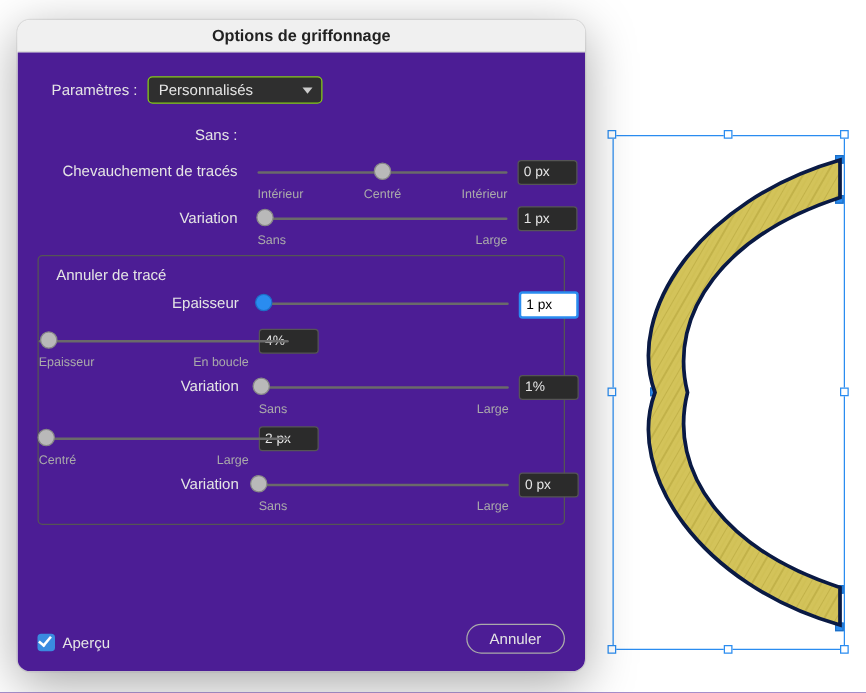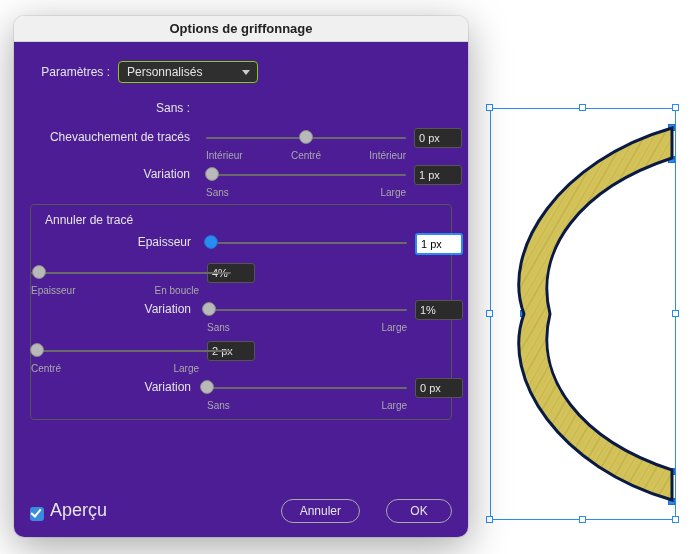--- a/index.html
+++ b/index.html
@@ -82,21 +82,21 @@
 
   
   .btnrow { position: absolute; bottom: 14px; right: 16px; display: flex; gap: 26px; }
   .btn {
     min-width: 66px; padding: 4px 18px; border-radius: 14px;
     background: transparent; color: #e5e5e5; border: 1px solid #aaa;
     font-size: 12px; text-align: center; cursor: default;
   }
 
   
-  .checkwrap { position: absolute; left: 16px; bottom: 16px; display: flex; align-items: flex-end; gap: 6px; font-size: 18px; color: #e5e5e5; }
+  .checkwrap { position: absolute; left: 16px; bottom: 16px; display: flex; align-items: flex-end; gap: 6px; font-size: 12px; color: #e5e5e5; }
   .checkbox {
     width: 14px; height: 14px; border-radius: 3px; background: #3a8be0; position: relative;
   }
   .checkbox::after {
     content: ""; position: absolute; left: 3px; top: 0px; width: 4px; height: 8px;
     border: solid #fff; border-width: 0 2px 2px 0; transform: rotate(40deg);
   }
 
   
   .grow { display: grid; grid-template-columns: 168px 200px 48px; column-gap: 8px; align-items: start; padding-top: 4px; }
@@ -296,17 +296,16 @@
       </div>
     </div>
 
     <div class="checkwrap">
       <span class="checkbox"></span>
       <span>Aperçu</span>
     </div>
 
     <div class="btnrow">
       <div class="btn">Annuler</div>
-      <div class="btn">OK</div>
     </div>
 
   </div>
 </div>
 
 </body></html>

